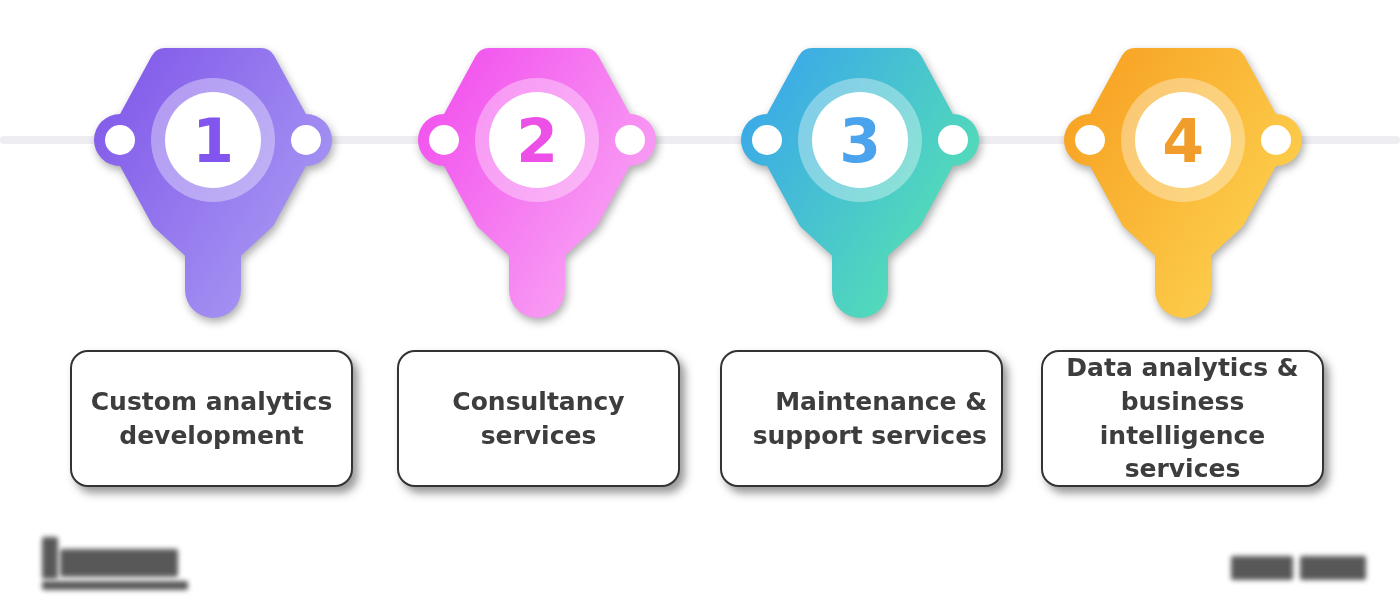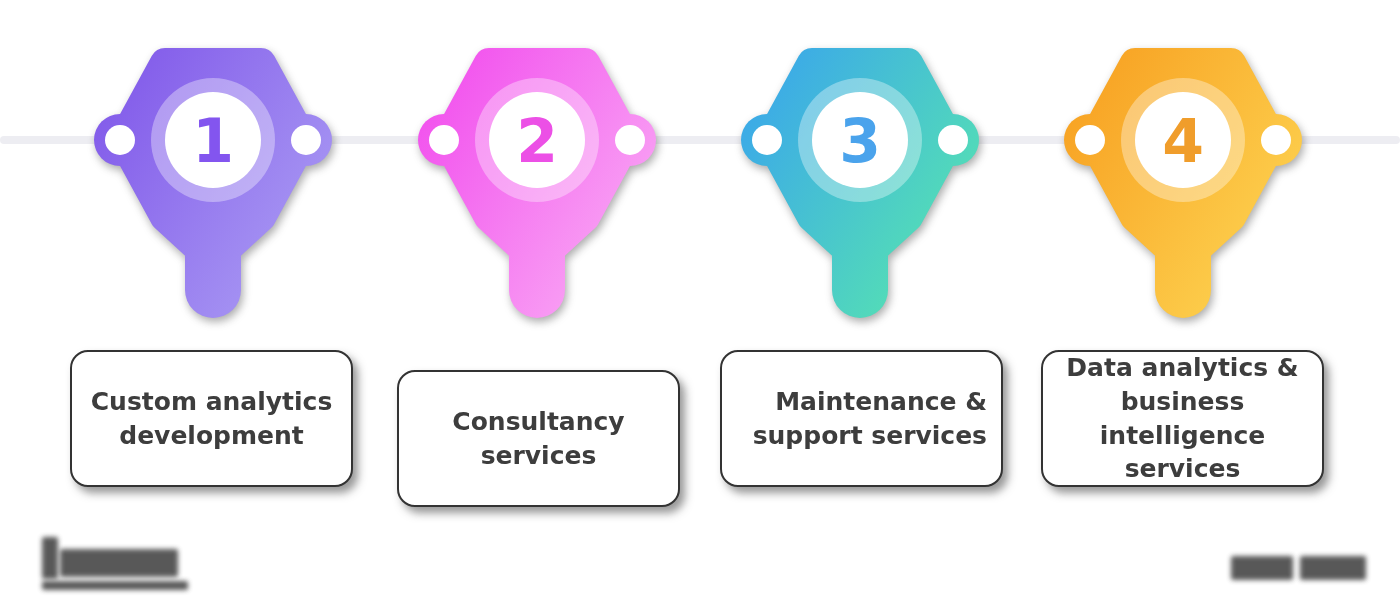--- a/index.html
+++ b/index.html
@@ -23,21 +23,21 @@
   .pin-1 { left:93px; }  .pin-2 { left:417px; }
   .pin-3 { left:740px; } .pin-4 { left:1063px; }
   .card {
     position:absolute; top:350px; width:283px; height:137px;
     background:#ffffff; border:2px solid #333333; border-radius:18px;
     box-shadow:5px 6px 9px rgba(50,50,50,0.5);
     display:flex; align-items:center; justify-content:center;
     text-align:center; box-sizing:border-box; padding:24px 14px;
     font-size:25px; font-weight:bold; color:#3d3d3d; line-height:1.35;
   }
-  .card-1 { left:70px; }  .card-2 { left:397px;margin-top:20px; }
+  .card-1 { left:70px; }  .card-2 { left:397px; }
   .card-3 { left:720px; } .card-4 { left:1041px; }
   .blur-mark { position:absolute; background:#424242; filter:blur(2.5px); opacity:0.88; border-radius:2px; }
   .lm-ascender  { left:42px;   top:537px; width:16px;  height:42px; }
   .lm-body      { left:60px;   top:549px; width:118px; height:28px; }
   .lm-underline { left:42px;   top:581px; width:146px; height:9px;  }
   .rm-word1     { left:1231px; top:556px; width:62px;  height:24px; }
   .rm-word2     { left:1300px; top:556px; width:66px;  height:24px; }
 </style>
 </head>
 <body>

